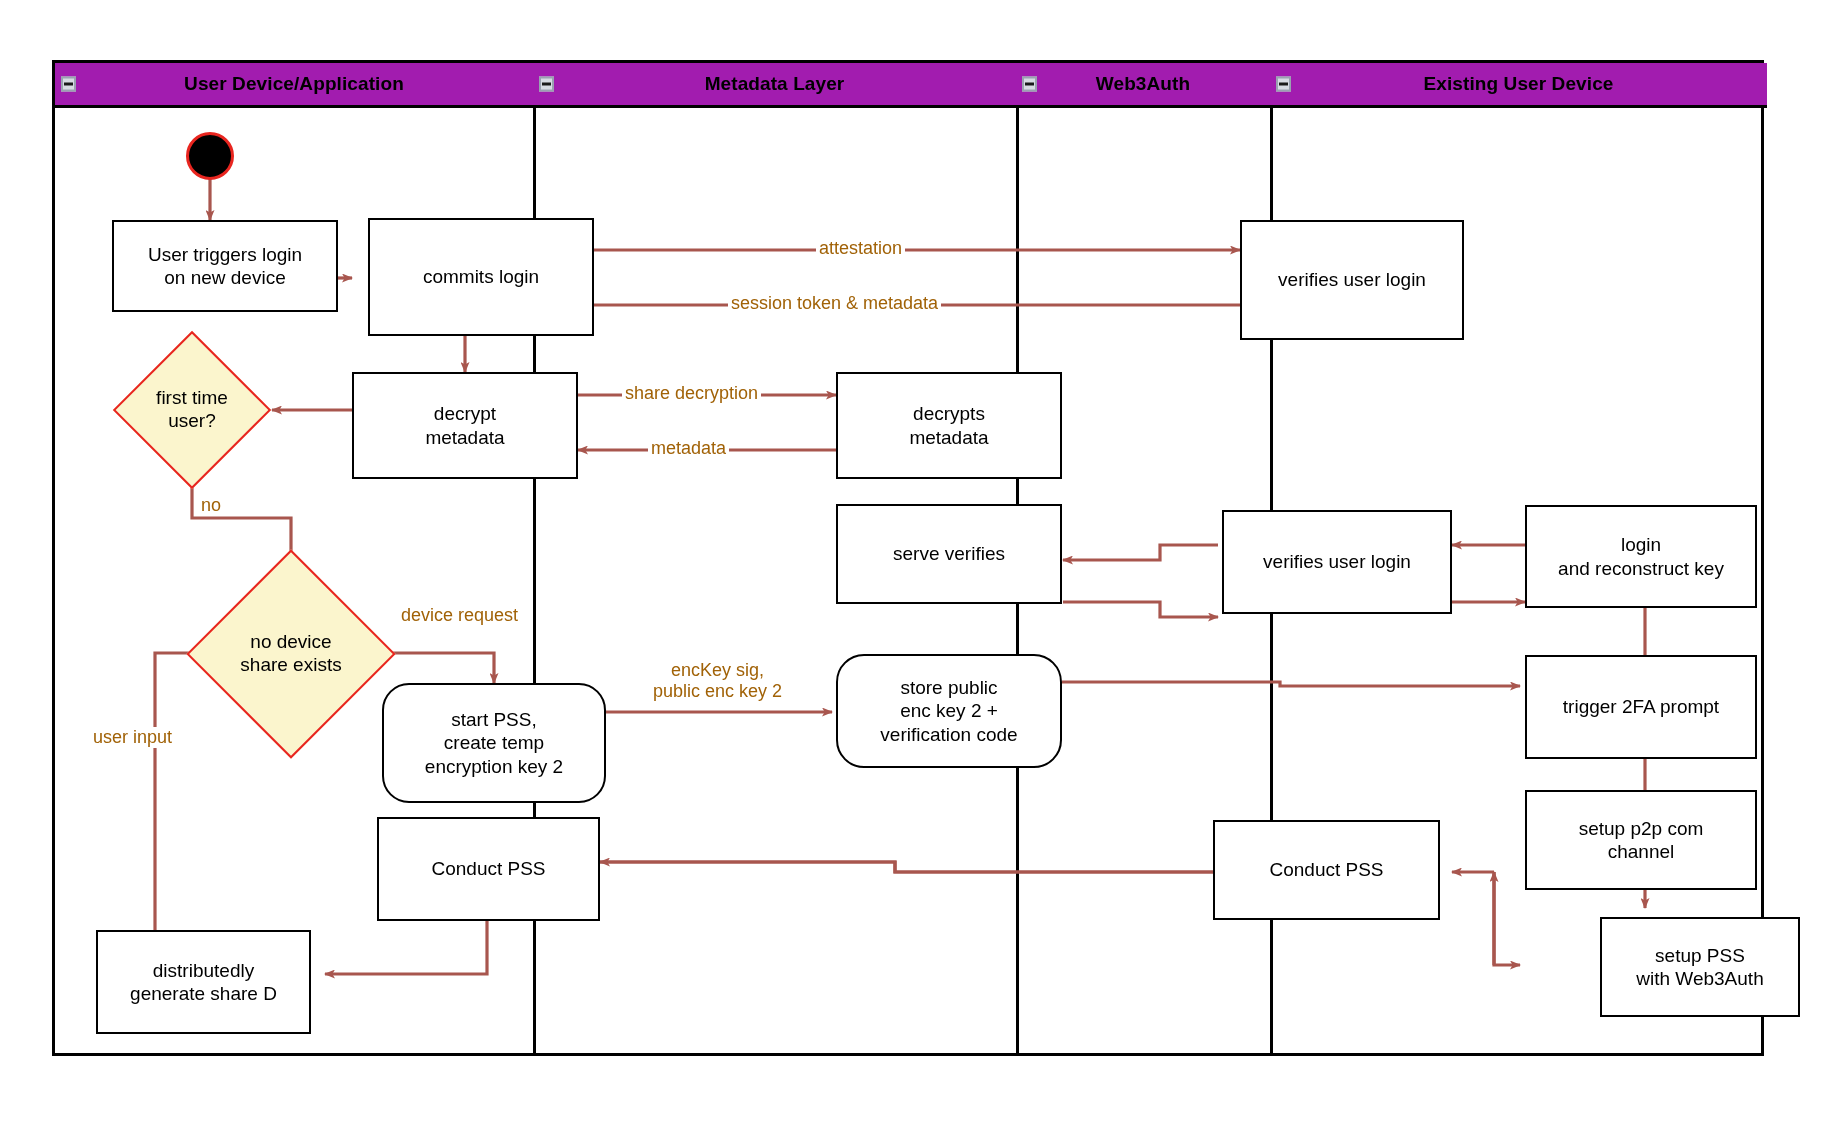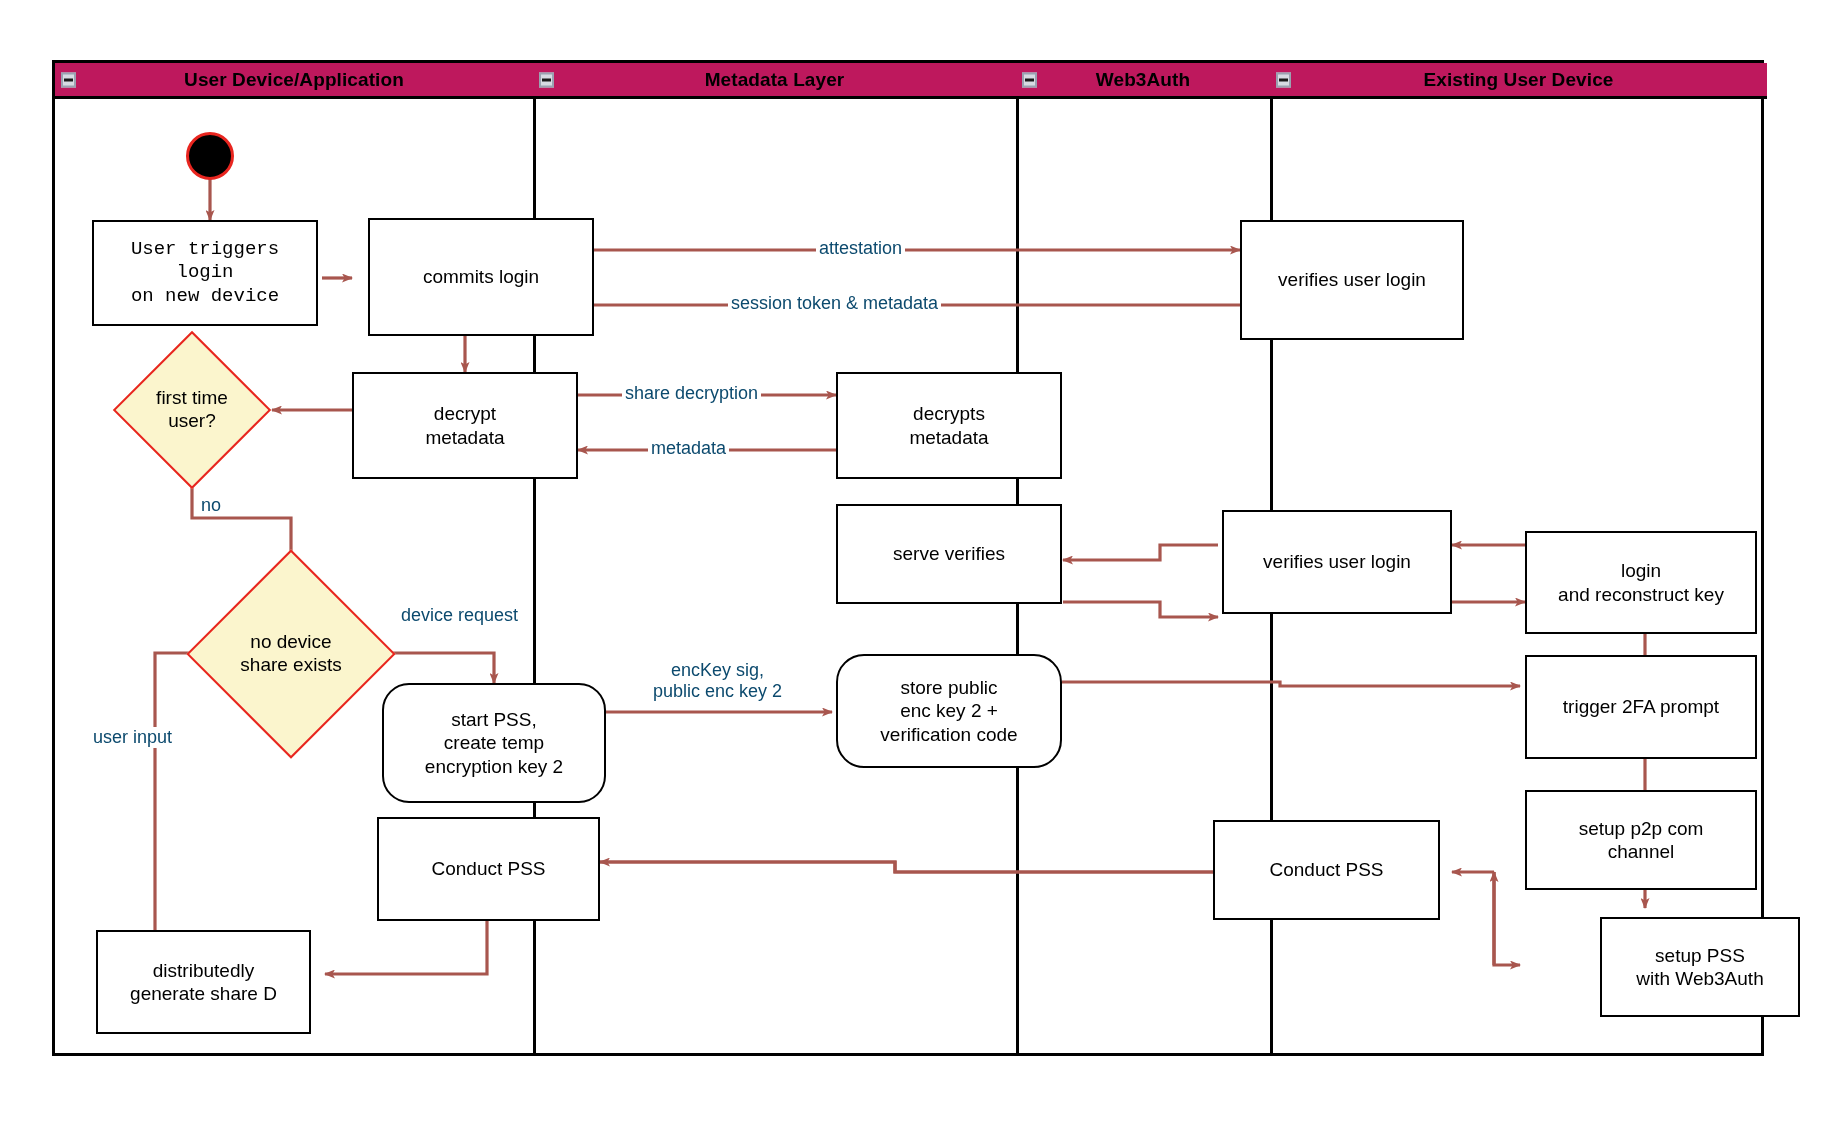--- a/index.html
+++ b/index.html
@@ -28,27 +28,27 @@
   .lane-sep {
     position: absolute;
     top: 0;
     width: 0;
     border-left: 3px solid #000000;
     height: 100%;
   }
   .lane-head {
     position: absolute;
     top: 0;
-    height: 36px;
+    height: 45px;
     border-bottom: 3px solid #000000;
     box-sizing: border-box;
     display: flex;
     align-items: center;
     justify-content: center;
-    background: #be185d;
+    background: #a21caf;
   }
   .lane-title {
     font-size: 19px;
     font-weight: bold;
     color: #000000;
     letter-spacing: .1px;
     white-space: nowrap;
   }
   .collapse-icon {
     position: absolute;
@@ -116,21 +116,21 @@
     position: absolute;
     border-radius: 50%;
     background: #000000;
     border: 3px solid #e8251f;
     box-sizing: border-box;
   }
   
   .edge-label {
     position: absolute;
     font-size: 18px;
-    color: #0c4a6e;
+    color: #a16207;
     background: #ffffff;
     line-height: 1.18;
     text-align: center;
     white-space: pre-line;
     padding: 0 3px;
     z-index: 6;
   }
   svg.wires {
     position: absolute;
     left: 0; top: 0;
@@ -226,21 +226,21 @@
       <path d="M600,862 L895,862 L895,872 L1242,872" marker-end="url(#ah)"></path>
 
       <path d="M487,921 L487,974 L325,974" marker-end="url(#ah)"></path>
     </g>
   </svg>
 
   <div style="position:absolute;left:0;top:0;width:1822px;height:1132px;z-index:5;pointer-events:none;">
 
     <div class="start-node" style="left:186px;top:132px;width:48px;height:48px;pointer-events:auto;"></div>
 
-    <div class="node" style="left:92px;top:220px;width:226px;height:106px;pointer-events:auto;font-family:Liberation Mono, monospace;">User triggers login
+    <div class="node" style="left:112px;top:220px;width:226px;height:92px;pointer-events:auto;">User triggers login
 on new device</div>
 
     <div class="node" style="left:368px;top:218px;width:226px;height:118px;pointer-events:auto;">commits login</div>
 
     <div class="node" style="left:352px;top:372px;width:226px;height:107px;pointer-events:auto;">decrypt
 metadata</div>
 
     <div class="decision" style="left:100px;top:352px;width:184px;height:116px;pointer-events:auto;">
       <div class="dshape" style="left:36px;top:2px;width:112px;height:112px;"></div>
       <div class="dlabel">first time
@@ -270,21 +270,21 @@
     <div class="node" style="left:836px;top:654px;width:226px;height:114px;pointer-events:auto;border-radius:28px;">store public
 enc key 2 +
 verification code</div>
 
     <div class="node" style="left:1240px;top:220px;width:224px;height:120px;pointer-events:auto;">verifies user login</div>
 
     <div class="node" style="left:1222px;top:510px;width:230px;height:104px;pointer-events:auto;">verifies user login</div>
 
     <div class="node" style="left:1213px;top:820px;width:227px;height:100px;pointer-events:auto;">Conduct PSS</div>
 
-    <div class="node" style="left:1525px;top:505px;width:232px;height:103px;pointer-events:auto;margin-top:26px;">login
+    <div class="node" style="left:1525px;top:505px;width:232px;height:103px;pointer-events:auto;">login
 and reconstruct key</div>
 
     <div class="node" style="left:1525px;top:655px;width:232px;height:104px;pointer-events:auto;">trigger 2FA prompt</div>
 
     <div class="node" style="left:1525px;top:790px;width:232px;height:100px;pointer-events:auto;">setup p2p com
 channel</div>
 
     <div class="node" style="left:1552px;top:917px;width:200px;height:100px;pointer-events:auto;margin-left:48px;">setup PSS
 with Web3Auth</div>
 

